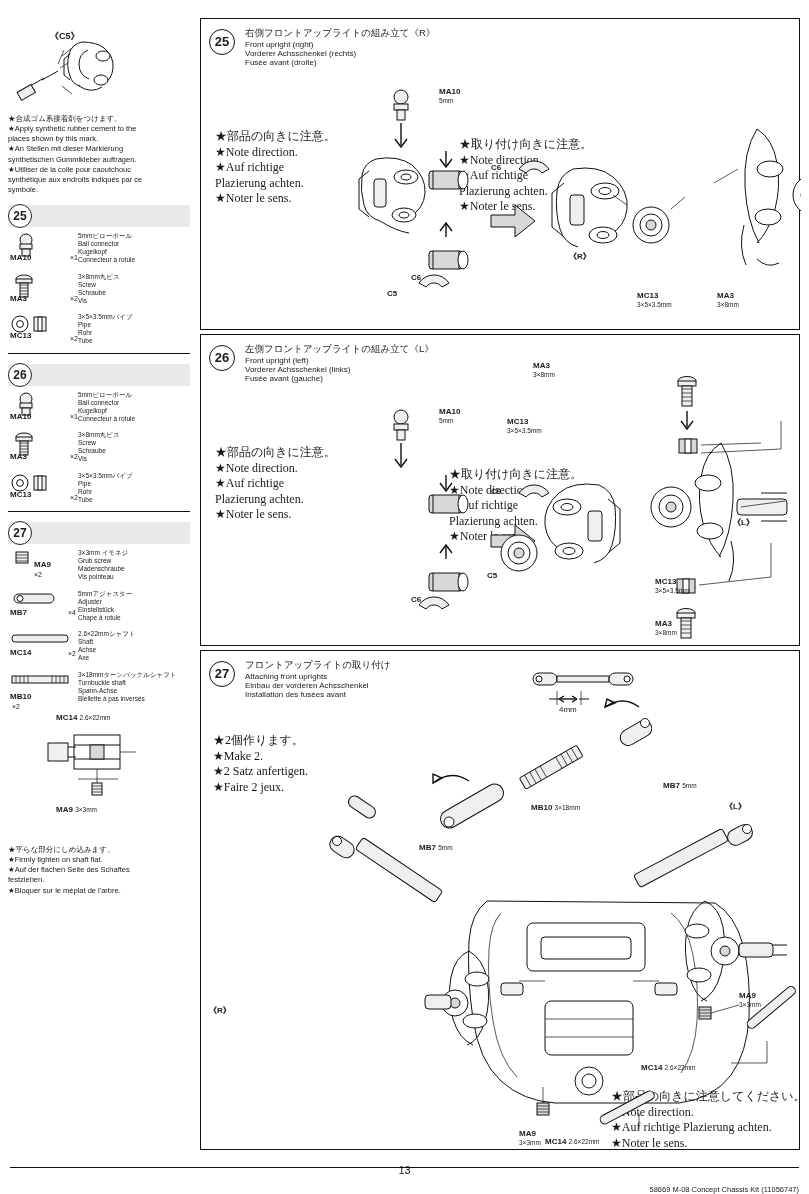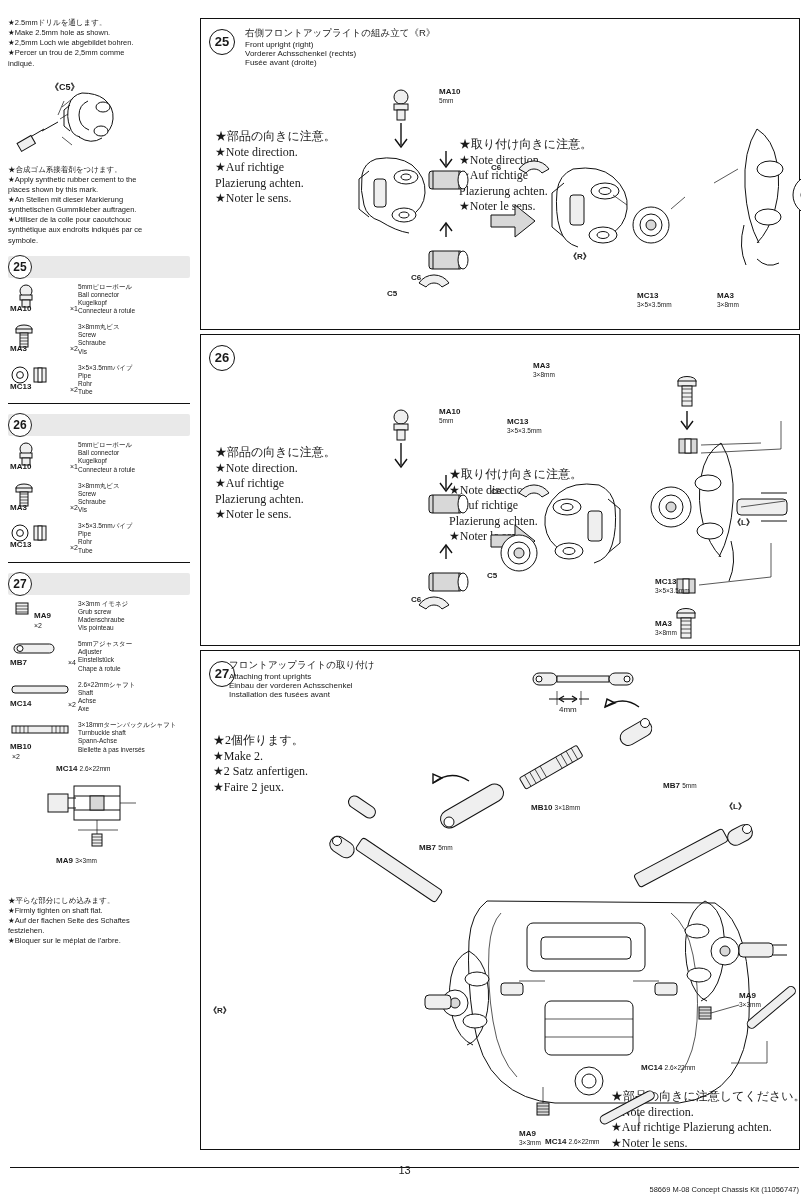--- a/index.html
+++ b/index.html
@@ -82,27 +82,20 @@
   .fillg { fill:#efefef; stroke:#111; stroke-width:1; }
   .filld { fill:#d8d8d8; stroke:#111; stroke-width:1; }
 </style>
 </head>
 <body>
 
 <div class="page">
 
   <div class="left-col">
 
-    <div class="note-block">
-      <div>★2.5mmドリルを通します。</div>
-      <div>★Make 2.5mm hole as shown.</div>
-      <div>★2,5mm Loch wie abgebildet bohren.</div>
-      <div>★Percer un trou de 2,5mm comme</div>
-      <div>indiqué.</div>
-    </div>
 
     <div style="position:relative;height:92px;margin-top:6px;">
       <div class="c5-label" style="position:absolute;left:42px;top:0;">《C5》</div>
       <svg width="182" height="90">
 
         <path class="s" d="M74 18 q-10 2 -13 12 q-3 12 1 22 q2 8 10 10"></path>
         <path class="s" d="M74 18 q14 0 22 6 q10 8 9 20 q-1 12 -11 17"></path>
         <path class="s" d="M71 62 q12 8 23 1"></path>
         <path class="s" d="M80 26 q-9 4 -9 14 q0 11 10 15"></path>
         <ellipse class="fillw" cx="95" cy="32" rx="7" ry="5"></ellipse>
@@ -500,20 +493,26 @@
     <div class="lbl" style="left:516px; top:272px;">
       <span>MA3</span><br><span class="sub">3×8mm</span>
     </div>
     <div class="lbl" style="left:368px; top:232px;">
       <span>《R》</span>
     </div>
   </div>
 
   <div class="panel" style="left:200px; top:334px; width:600px; height:312px;">
     <div class="pnum" style="left:8px; top:10px;">26</div>
+    <div style="position:absolute; left:44px; top:8px;">
+      <div class="panel-title-jp">左側フロントアップライトの組み立て《L》</div>
+      <div class="panel-title-en">Front upright (left)</div>
+      <div class="panel-title-en">Vorderer Achsschenkel (links)</div>
+      <div class="panel-title-en">Fusée avant (gauche)</div>
+    </div>
 
     <div class="callout" style="position:absolute;left:14px;top:110px;">
       <div>★部品の向きに注意。</div>
       <div>★Note direction.</div>
       <div>★Auf richtige</div>
       <div>Plazierung achten.</div>
       <div>★Noter le sens.</div>
     </div>
 
     <div class="callout" style="position:absolute;left:248px;top:132px;">
@@ -623,21 +622,21 @@
     <div class="lbl" style="left:454px; top:284px;">
       <span>MA3</span><br><span class="sub">3×8mm</span>
     </div>
     <div class="lbl" style="left:532px; top:182px;">
       <span>《L》</span>
     </div>
   </div>
 
   <div class="panel" style="left:200px; top:650px; width:600px; height:500px;">
     <div class="pnum" style="left:8px; top:10px;">27</div>
-    <div style="position:absolute; left:28px; top:8px;">
+    <div style="position:absolute; left:44px; top:8px;">
       <div class="panel-title-jp">フロントアップライトの取り付け</div>
       <div class="panel-title-en">Attaching front uprights</div>
       <div class="panel-title-en">Einbau der vorderen Achsschenkel</div>
       <div class="panel-title-en">Installation des fusées avant</div>
     </div>
 
     <div class="callout" style="position:absolute;left:12px;top:82px;">
       <div>★2個作ります。</div>
       <div>★Make 2.</div>
       <div>★2 Satz anfertigen.</div>

